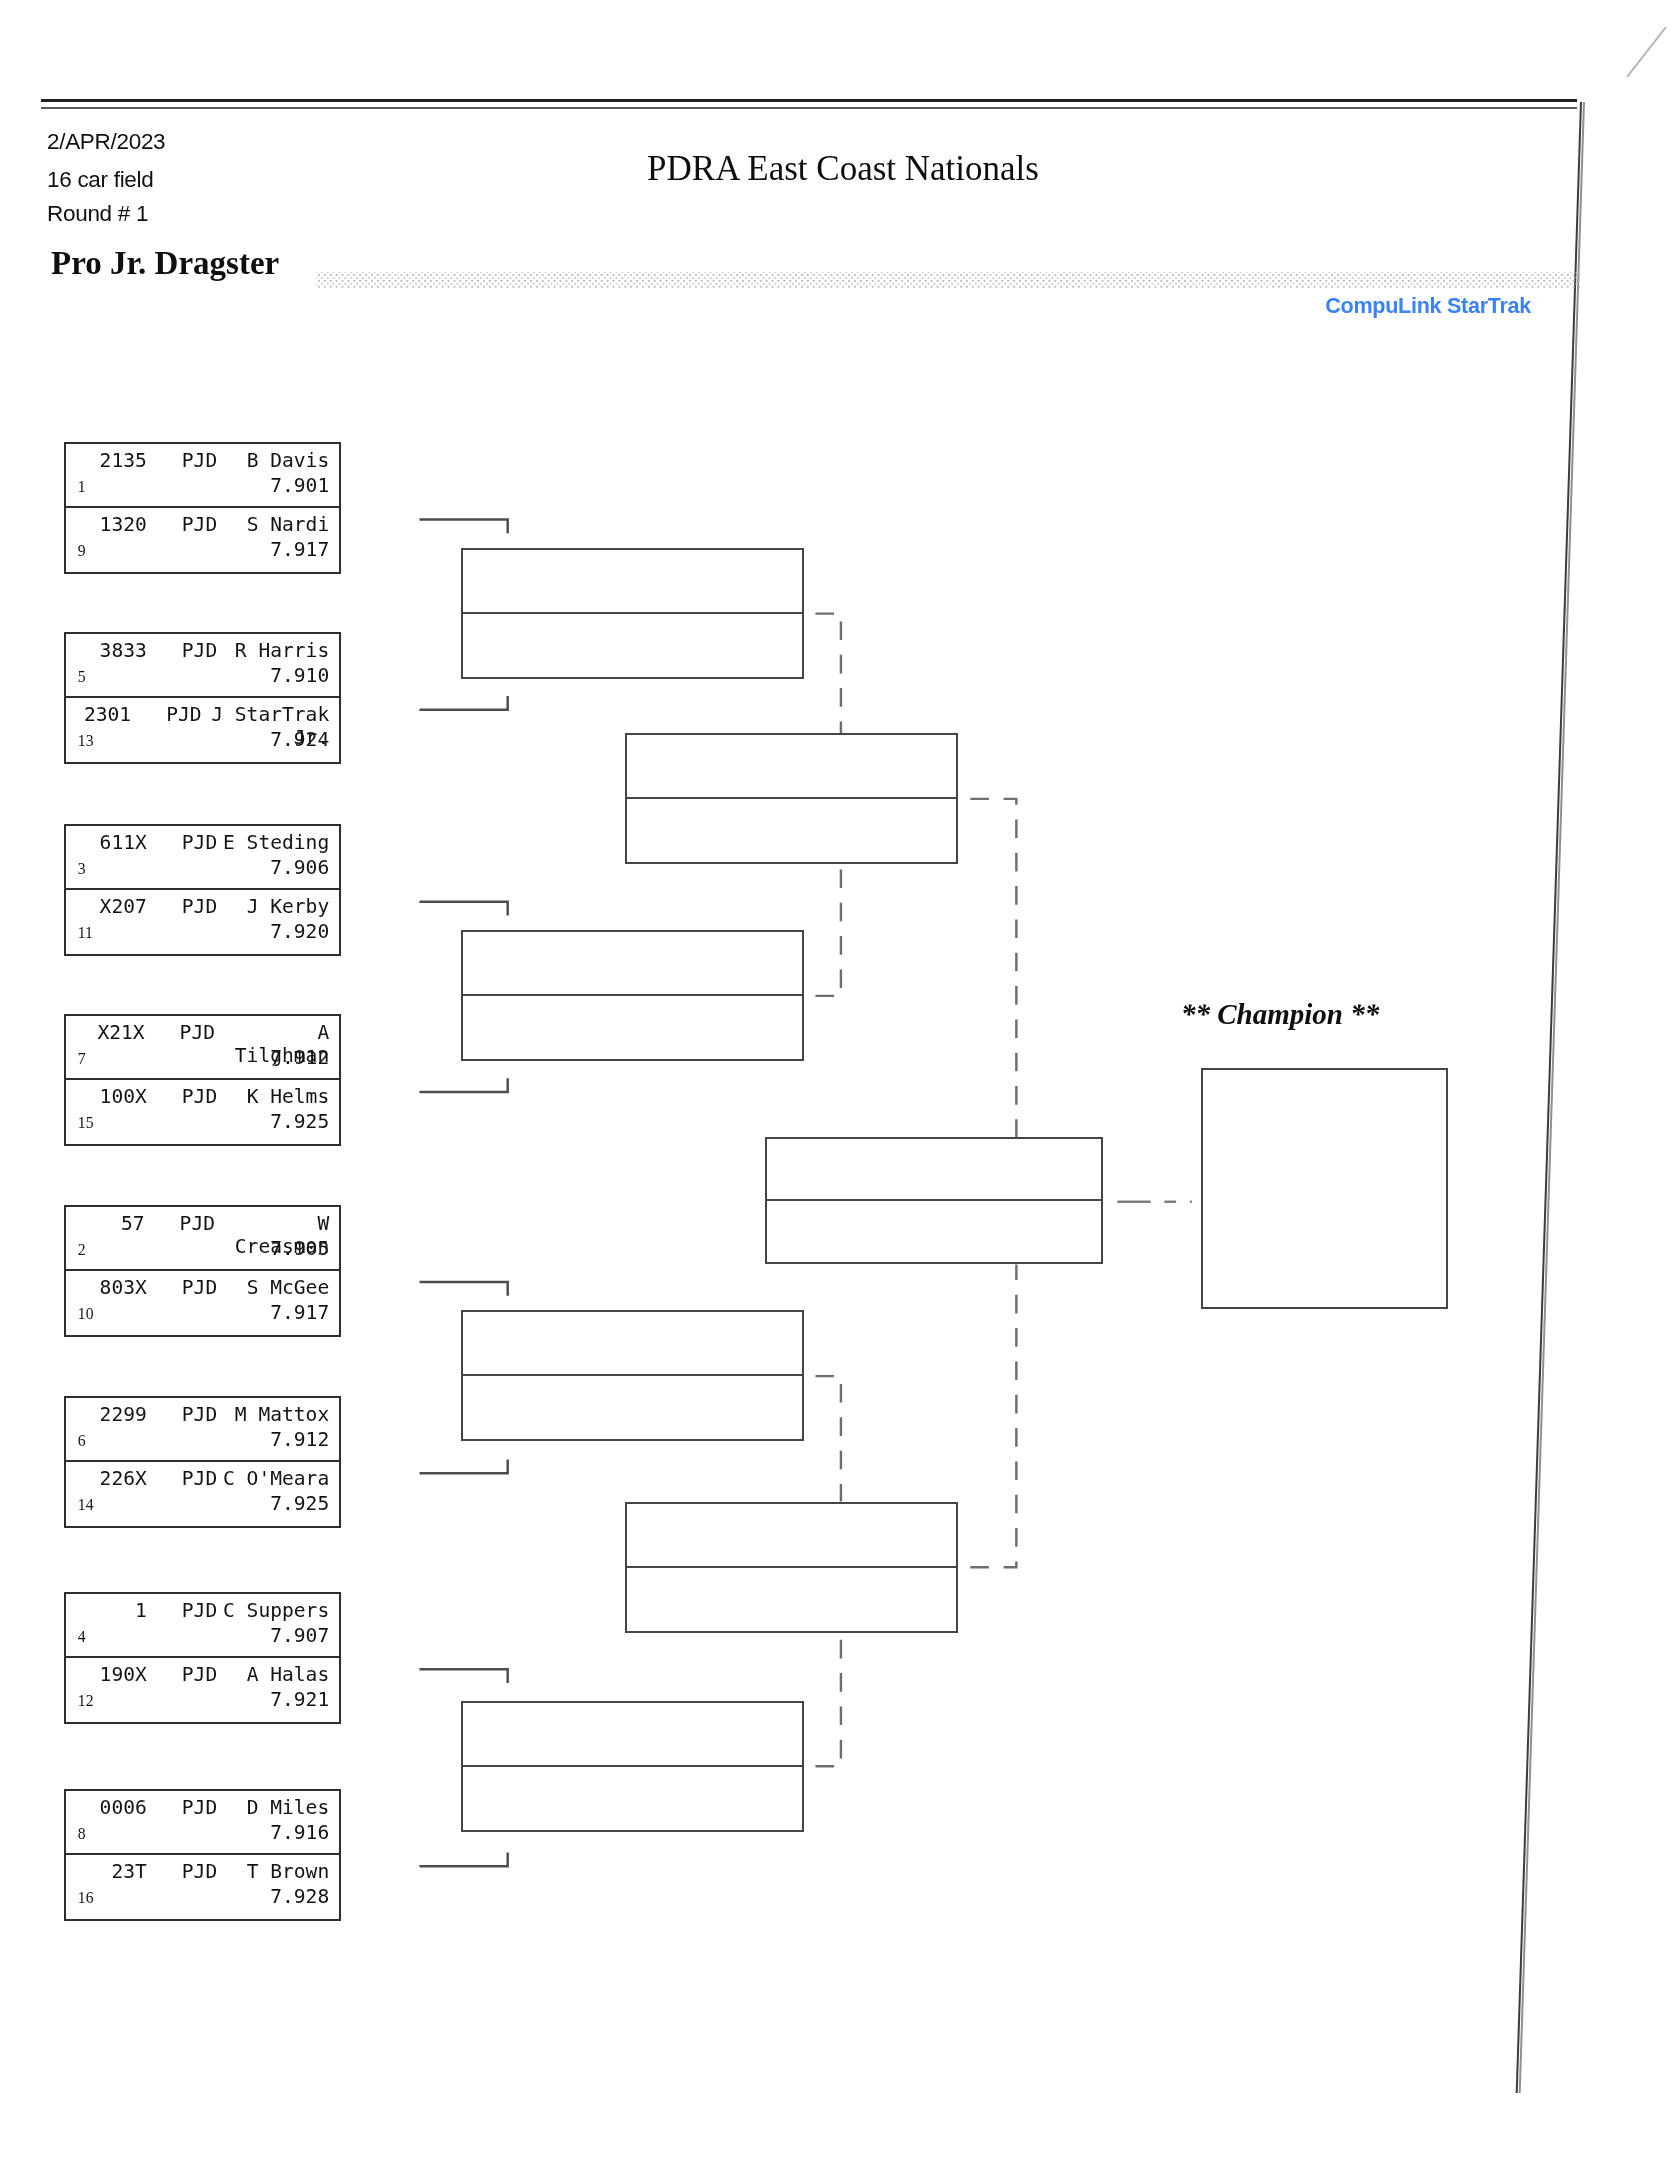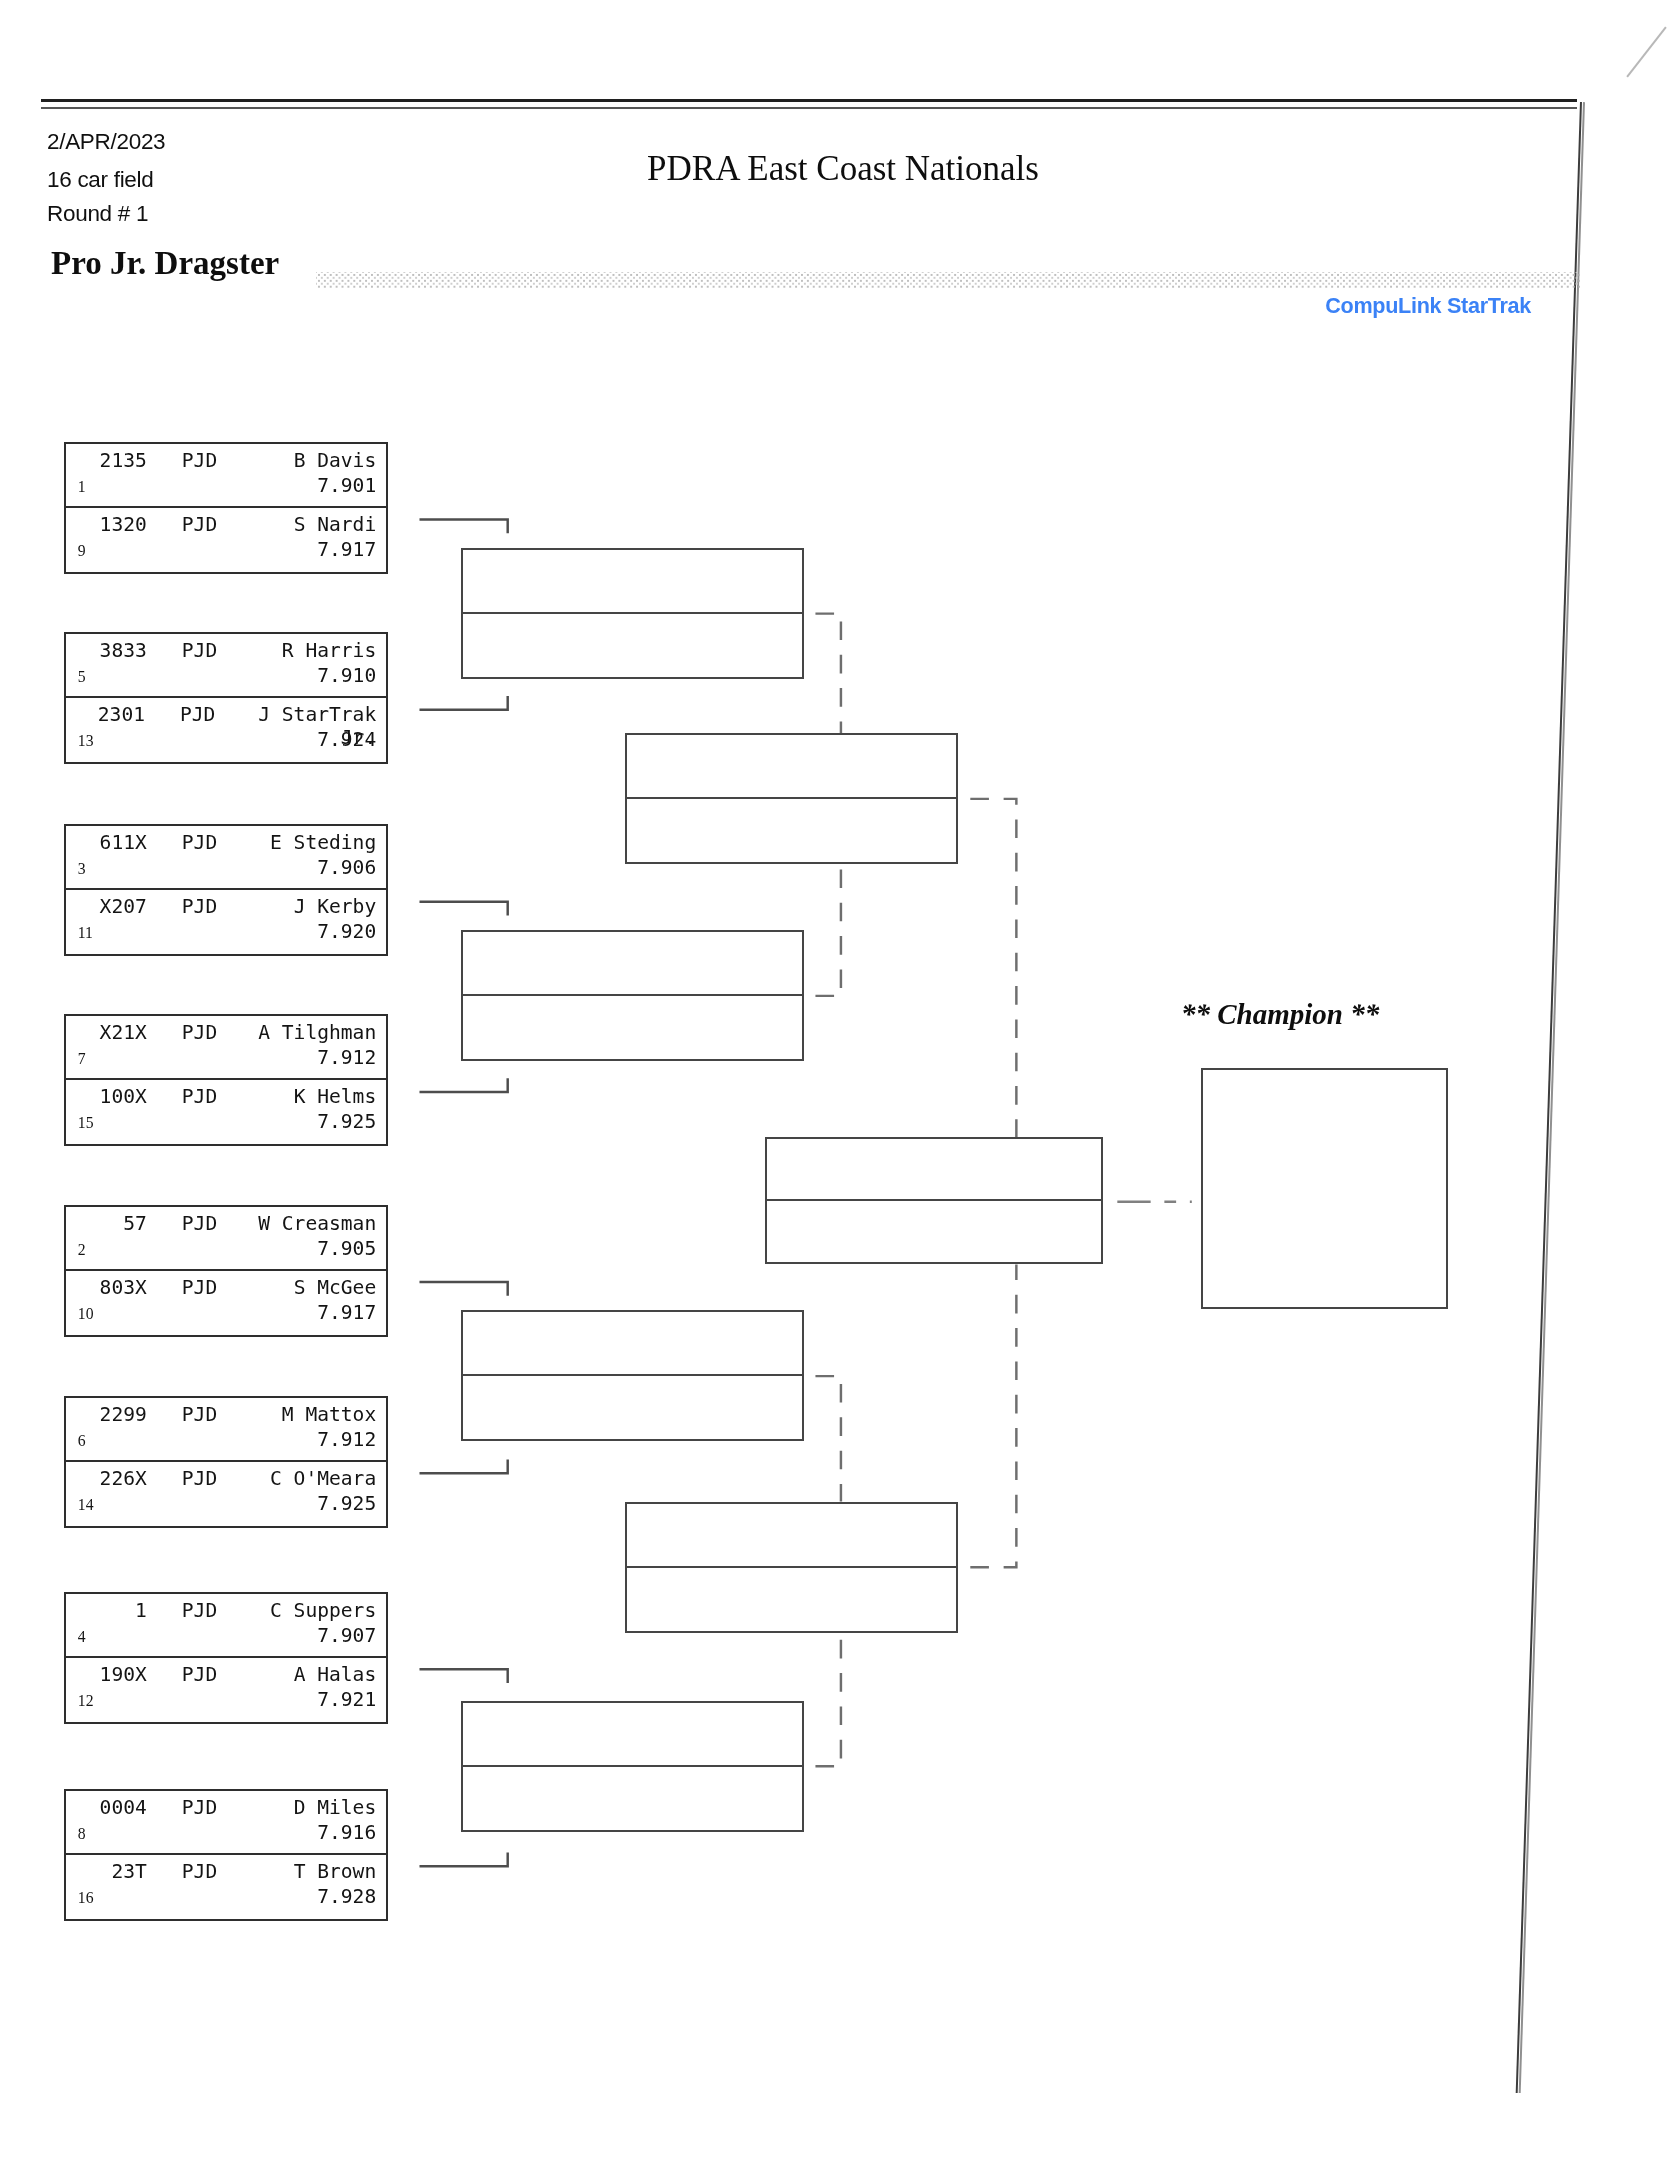--- a/index.html
+++ b/index.html
@@ -27,21 +27,21 @@
   .hatch { position:absolute; left:316px; top:272px; width:1264px; height:15.7px;
            background-image: radial-gradient(#bfbfbf 1px, transparent 1.4px),
                              radial-gradient(#cecece 1px, transparent 1.4px);
            background-size:5.9px 5.9px, 5.9px 5.9px;
            background-position:0 0, 2.9px 2.9px; }
   .brand { position:absolute; left:1225px; top:293px; width:306px; text-align:right;
            font-family:"Liberation Sans",sans-serif; font-weight:bold; font-size:21.6px;
            letter-spacing:-0.3px; color:#3b82f6; }
 
   
-  .pairbox { position:absolute; left:64px; width:324px; height:132px;
+  .pairbox { position:absolute; left:64px; width:277px; height:132px;
              border:2.9px solid #2e2e2e; background:#fff; }
   .entry { position:relative; height:62px;
            font-family:"DejaVu Sans Mono","Liberation Mono",monospace; font-size:19.6px; }
   .entry.second { border-top:2.9px solid #2e2e2e; }
   .eline1 { position:absolute; left:11.8px; right:9.8px; top:4.9px; display:flex; }
   .car { display:inline-block; width:69px; text-align:right; }
   .cls { margin-left:35px; }
   .drv { flex:1 1 auto; text-align:right; }
   .eline2 { position:absolute; left:11.8px; right:9.8px; top:30px;
             display:flex; justify-content:space-between; align-items:baseline; }
@@ -274,21 +274,21 @@
       <div class="eline2">
           <span class="seed">12</span>
           <span class="time">7.921</span>
         </div>
     </div>
   </div>
 
   <div class="pairbox" style="top:1789px">
     <div class="entry">
       <div class="eline1">
-          <span class="car">0004</span>
+          <span class="car">0006</span>
           <span class="cls">PJD</span>
           <span class="drv">D Miles</span>
         </div>
       <div class="eline2">
           <span class="seed">8</span>
           <span class="time">7.916</span>
         </div>
     </div>
     <div class="entry second">
       <div class="eline1">

